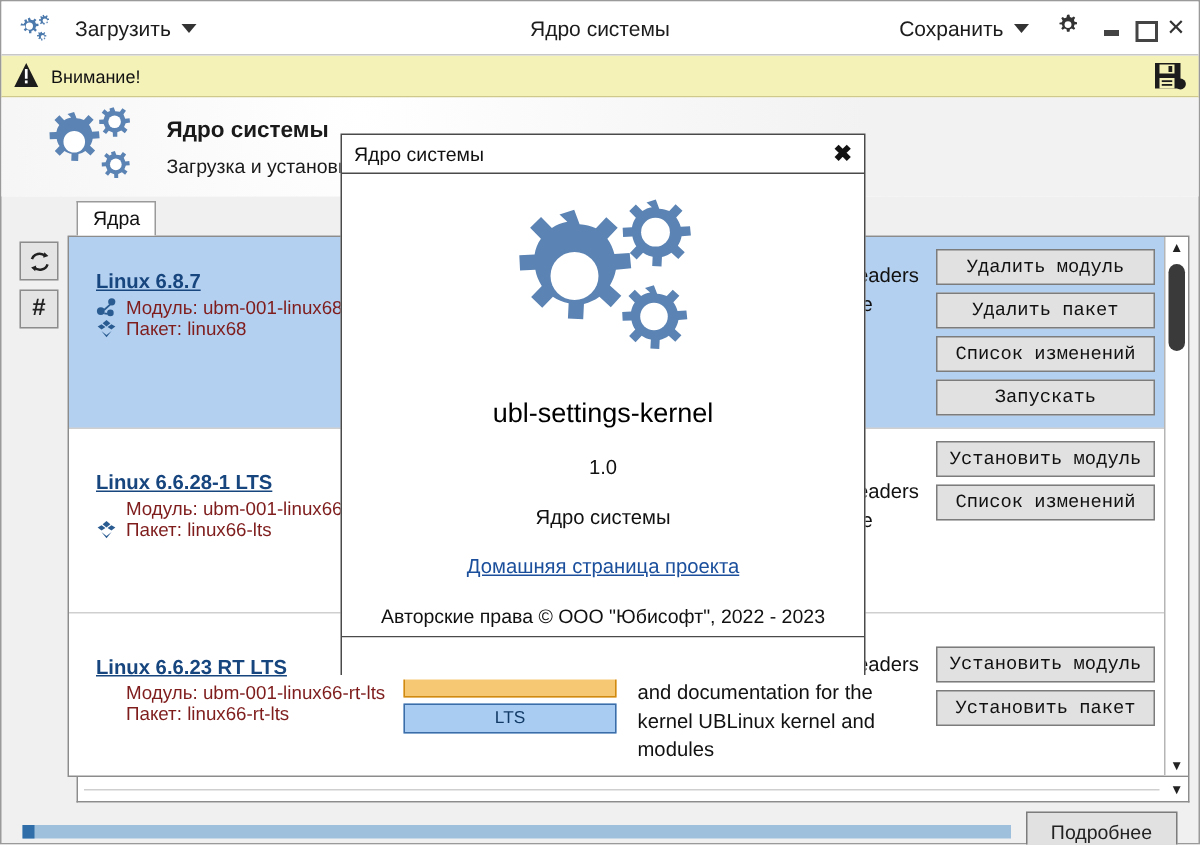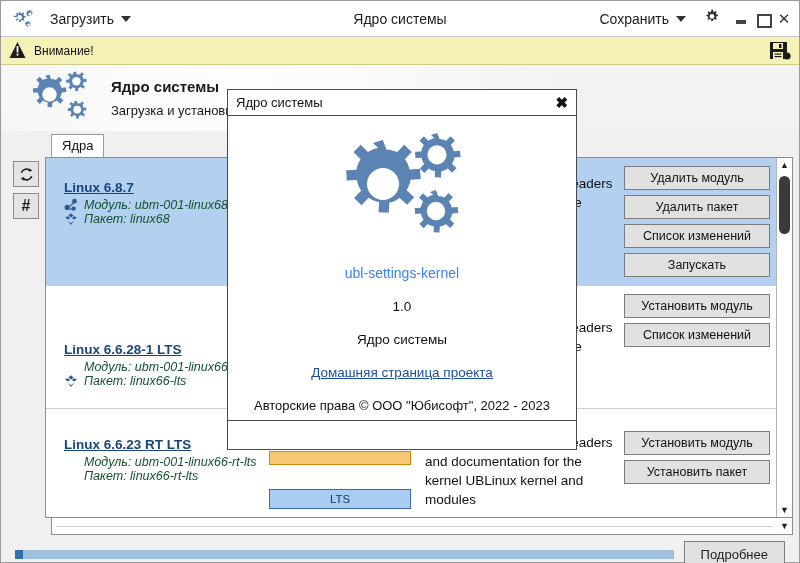--- a/index.html
+++ b/index.html
@@ -107,24 +107,24 @@
     display:flex; overflow:hidden;
     position:relative;
   }
   .list-inner { flex:1 1 auto; display:flex; flex-direction:column; min-width:0; }
 
   .krow { display:flex; min-height:0; border-bottom:1px solid #cfcfcf; position:relative; }
   .krow.selected { background:#b4d0f0; }
   .krow .col-info { width:215px; flex:0 0 215px; padding:22px 6px 10px 18px; }
   .krow .col-badges { width:158px; flex:0 0 158px; padding:14px 8px 8px 8px; display:flex; flex-direction:column; gap:4px; justify-content:flex-end; }
   .krow .col-desc { flex:1 1 auto; padding:16px 6px 8px 6px; font-size:13.5px; line-height:19px; color:#111; min-width:0; }
-  .krow .col-actions { width:152px; flex:0 0 152px; padding:8px 6px 8px 0; display:flex; flex-direction:column; gap:5px; }
+  .krow .col-actions { width:152px; flex:0 0 152px; padding:8px 6px 8px 0; display:flex; flex-direction:column; gap:5px;font-family:Liberation Mono, monospace; }
 
   .k-title { font-size:13.5px; font-weight:bold; color:#17457e; text-decoration:underline; display:inline-block; margin-bottom:3px; cursor:default; }
-  .k-line { display:flex; align-items:center; gap:6px; font-style:italic; font-size:12.5px; color:#14532d; white-space:nowrap; }
+  .k-line { display:flex; align-items:center; gap:6px; font-size:12.5px; color:#7f1d1d; white-space:nowrap; }
   .k-line .micon { width:14px; height:14px; flex:0 0 14px; }
 
   .badge { font-size:11.5px; text-align:center; padding:3px 4px; border:1px solid #888; }
   .badge-lts { background:#a9ccf2; border-color:#3b6ea8; color:#123a66; }
   .badge-unsupported { background:#efa2a2; border-color:#c23b3b; color:#5c1111; }
   .badge-orange { background:#f7c873; border-color:#d08a12; color:#5c3a05; }
 
   .act-btn {
     border:1px solid #7c7c7c; background:#e1e1e1; color:#111;
     font-size:12.5px; padding:4px 6px; text-align:center; cursor:default;
@@ -158,21 +158,21 @@
     display:flex; flex-direction:column;
   }
   .dlg-title {
     height:26px; flex:0 0 26px; display:flex; align-items:center;
     padding:0 8px 0 8px; font-size:13px; color:#111;
     border-bottom:1px solid #4a4a4a; background:#fff;
   }
   .dlg-close { margin-left:auto; font-size:15px; font-weight:bold; color:#111; cursor:default; line-height:1; }
   .dlg-body { flex:1 1 auto; display:flex; flex-direction:column; align-items:center; padding:14px 10px 6px 10px; border-bottom:1px solid #4a4a4a; }
   .dlg-logo { width:152px; height:125px; margin-bottom:10px; }
-  .dlg-name { font-size:14px; color:#3b82f6; margin-bottom:18px; }
+  .dlg-name { font-size:18px; color:#000000; margin-bottom:18px; }
   .dlg-ver { font-size:13.5px; color:#111; margin-bottom:18px; }
   .dlg-desc { font-size:13.5px; color:#111; margin-bottom:18px; }
   .dlg-link { font-size:13.5px; color:#1b4f9c; text-decoration:underline; margin-bottom:18px; cursor:default; }
   .dlg-copy { font-size:13px; color:#111; }
   .dlg-foot { flex:0 0 28px; height:28px; background:#fff; }
 </style>
 </head>
 <body>
 
 <div class="app-window">
@@ -321,21 +321,21 @@
             <div class="col-desc">Linux kernel, modules, headers and documentation for the kernel UBLinux kernel</div>
             <div class="col-actions">
               <div class="act-btn">Удалить модуль</div>
               <div class="act-btn">Удалить пакет</div>
               <div class="act-btn">Список изменений</div>
               <div class="act-btn">Запускать</div>
             </div>
           </div>
 
           <div class="krow" style="flex:0 0 123px;">
-            <div class="col-info" style="padding-top:56px;">
+            <div class="col-info" style="padding-top:28px;">
               <div class="k-title">Linux 6.6.28-1 LTS</div>
               <div class="k-line">
                 <span class="micon" style="visibility:hidden"></span>
                 <span>Модуль: ubm-001-linux66-lts</span>
               </div>
               <div class="k-line">
                 <span class="micon">
                   <svg viewBox="0 0 14 14" width="14" height="14">
                       <g fill="#2a5c92">
                         <path d="M7 1.3l2.6 2.2L7 5.6 4.4 3.5z"></path>
@@ -361,21 +361,21 @@
               <div class="k-title">Linux 6.6.23 RT LTS</div>
               <div class="k-line">
                 <span class="micon" style="visibility:hidden"></span>
                 <span>Модуль: ubm-001-linux66-rt-lts</span>
               </div>
               <div class="k-line">
                 <span class="micon" style="visibility:hidden"></span>
                 <span>Пакет: linux66-rt-lts</span>
               </div>
             </div>
-            <div class="col-badges" style="justify-content:space-between;padding-top:42px;">
+            <div class="col-badges" style="justify-content:flex-start;padding-top:42px;">
               <div class="badge badge-orange" style="height:14px;padding:0;"></div>
               <div class="badge badge-lts">LTS</div>
             </div>
             <div class="col-desc" style="padding-top:24px;">Linux kernel, modules, headers and documentation for the kernel UBLinux kernel and modules</div>
             <div class="col-actions" style="padding-top:22px;">
               <div class="act-btn">Установить модуль</div>
               <div class="act-btn">Установить пакет</div>
             </div>
           </div>
 

